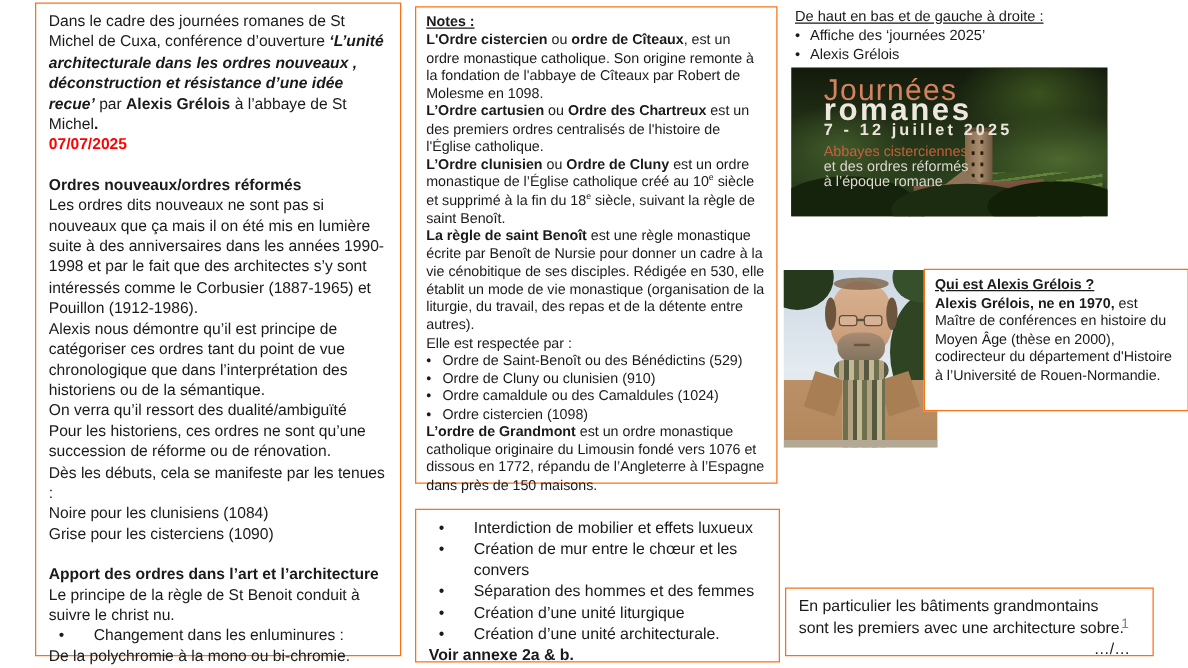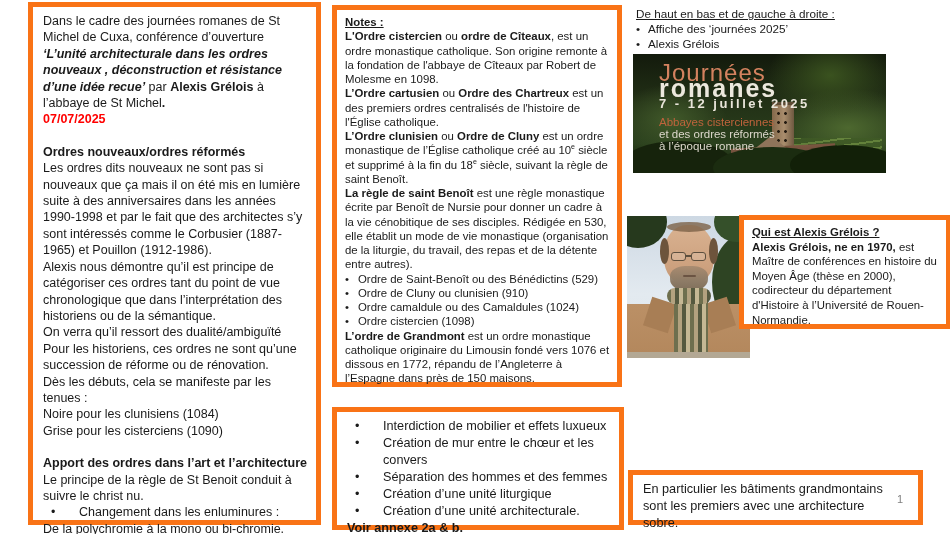--- a/index.html
+++ b/index.html
@@ -1,19 +1,19 @@
 <!DOCTYPE html>
 <html><head>
 <meta charset="utf-8">
 <style>
   * { margin:0; padding:0; box-sizing:border-box; }
   html,body { width:950px; height:534px; background:#ffffff; overflow:hidden;
     font-family:"Liberation Sans", sans-serif; color:#1a1a1a; }
   .abs { position:absolute; }
-  .box { position:absolute; background:#ffffff; border:5px solid #f97316; }
+  .box { position:absolute; background:#ffffff; border:1px solid #f97316; }
 
   
   .b { font-weight:bold; }
   .i { font-style:italic; }
   .u { text-decoration:underline; }
   .sup { vertical-align:super; font-size:0.62em; line-height:0; }
 
   
   #left-box { left:28px; top:2px; width:293px; height:523px; padding:6px 9px 4px 10px;
     font-size:12.5px; line-height:16.4px; }
@@ -145,20 +145,21 @@
   <div>De la polychromie à la mono ou bi-chromie.</div>
   <div class="b">Voir annexe 1.</div>
 </div>
 
 <div class="box" id="notes-box">
   <div class="b u">Notes :</div>
   <div><span class="b">L'Ordre cistercien</span><span> ou </span><span class="b">ordre de Cîteaux</span><span>, est un ordre monastique catholique. Son origine remonte à la fondation de l'abbaye de Cîteaux par Robert de Molesme en 1098.</span></div>
   <div><span class="b">L’Ordre cartusien</span><span> ou </span><span class="b">Ordre des Chartreux</span><span> est un des premiers ordres centralisés de l'histoire de l'Église catholique.</span></div>
   <div><span class="b">L’Ordre clunisien</span><span> ou </span><span class="b">Ordre de Cluny</span><span> est un ordre monastique de l’Église catholique créé au 10</span><span class="sup">e</span><span> siècle et supprimé à la fin du 18</span><span class="sup">e</span><span> siècle, suivant la règle de saint Benoît.</span></div>
   <div><span class="b">La règle de saint Benoît</span><span> est une règle monastique écrite par Benoît de Nursie pour donner un cadre à la vie cénobitique de ses disciples. Rédigée en 530, elle établit un mode de vie monastique (organisation de la liturgie, du travail, des repas et de la détente entre autres).</span></div>
+  <div>Elle est respectée par :</div>
   <ul class="blist tight">
       <li>Ordre de Saint-Benoît ou des Bénédictins (529)</li>
       <li>Ordre de Cluny ou clunisien (910)</li>
       <li>Ordre camaldule ou des Camaldules (1024)</li>
       <li>Ordre cistercien (1098)</li>
     </ul>
   <div><span class="b">L’ordre de Grandmont</span><span> est un ordre monastique catholique originaire du Limousin fondé vers 1076 et dissous en 1772, répandu de l’Angleterre à l’Espagne dans près de 150 maisons.</span></div>
 </div>
 
 <div class="box" id="mid-bottom-box">

